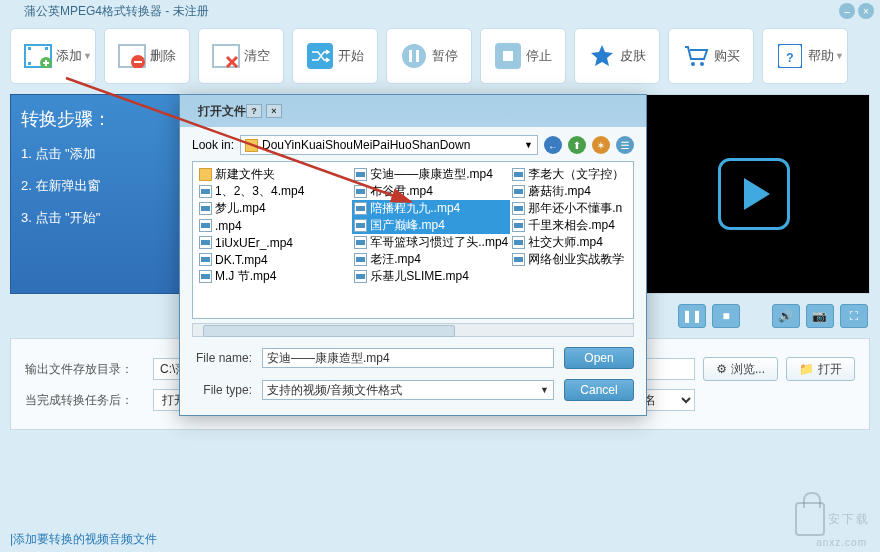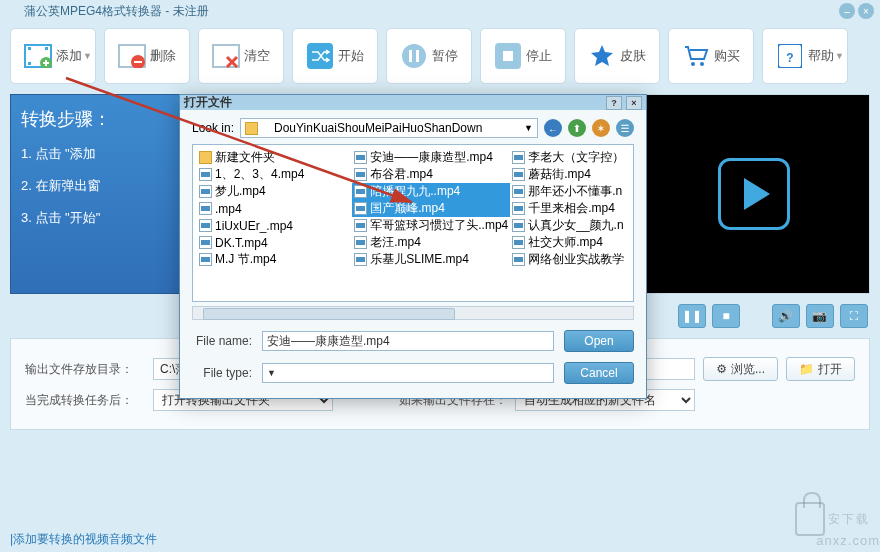--- a/index.html
+++ b/index.html
@@ -24,47 +24,47 @@
 .pcb{width:28px;height:24px;background:#78b8dc;border:1px solid #5a9dc5;border-radius:3px;display:flex;align-items:center;justify-content:center;color:#fff;font-size:12px}
 .bottom{margin:4px 10px;padding:10px 14px;background:#f7fbfe;border:1px solid #c7dbe8}
 .brow{display:flex;align-items:center;margin:8px 0;gap:8px}
 .brow label{color:#555;width:120px}
 .tin{height:22px;border:1px solid #b8cfdd;padding:0 6px;background:#fff;color:#333}
 .btn-s{height:24px;padding:0 12px;background:linear-gradient(#fff,#e9f2f8);border:1px solid #a8c5d6;border-radius:3px;display:inline-flex;align-items:center;gap:4px;color:#444}
 .sel{height:22px;border:1px solid #b8cfdd;background:#fff;padding:0 4px;color:#333}
 .status{position:absolute;bottom:4px;left:10px;color:#2a7ab8;font-size:12px}
 
 .dialog{position:absolute;left:179px;top:94px;width:468px;background:linear-gradient(#a9d0e8,#d8e9f3);border:1px solid #5a8fb5;box-shadow:0 4px 20px rgba(0,0,0,.3)}
-.dlg-tit{height:15px;display:flex;align-items:center;padding:0 4px;color:#333;font-weight:bold;justify-content:space-between}
+.dlg-tit{height:32px;display:flex;align-items:center;padding:0 18px;color:#333;font-weight:bold;}
 .dlg-tit .dx{display:flex;gap:4px}
 .dxb{width:16px;height:14px;background:#c8dce8;border:1px solid #88aac0;font-size:9px;display:flex;align-items:center;justify-content:center}
 .dlg-body{background:#f3f8fb;padding:8px 12px 14px}
 .lookrow{display:flex;align-items:center;gap:6px;margin-bottom:6px}
-.lookrow .look-in{flex:1;height:20px;background:#fff;border:1px solid #9cbbd0;display:flex;align-items:center;padding:0 4px;gap:16px}
+.lookrow .look-in{flex:1;height:20px;background:#fff;border:1px solid #9cbbd0;display:flex;align-items:center;padding:0 4px;gap:4px}
 .navic{width:18px;height:18px;border-radius:9px;display:flex;align-items:center;justify-content:center;color:#fff;font-size:10px}
 .filepane{height:158px;background:#fff;border:1px solid #9cbbd0;padding:4px;display:flex;overflow:hidden}
 .fcol{width:170px;display:flex;flex-direction:column}
 .fit{display:flex;align-items:center;gap:3px;height:17px;padding:0 2px;white-space:nowrap;overflow:hidden}
 .fit.sel-it{background:#3399dd;color:#fff}
 .fico{width:13px;height:13px;flex-shrink:0}
 .fico.fold{background:#f5c65a;border:1px solid #d4a030}
 .fico.mp4{background:#fff;border:1px solid #88aac0;position:relative}
 .fico.mp4::after{content:"";position:absolute;left:1px;top:3px;width:9px;height:5px;background:#4a90c0}
 .scroll{height:14px;background:#e8eef2;border:1px solid #c0d0dc;margin-top:4px;position:relative}
 .scroll::after{content:"";position:absolute;left:10px;top:1px;width:250px;height:10px;background:#cedfea;border:1px solid #aac2d2;border-radius:2px}
 .frow{display:flex;align-items:center;gap:10px;margin-top:10px}
 .frow label{width:60px;color:#444;text-align:right}
 .frow .inp{flex:1;height:20px;border:1px solid #9cbbd0;background:#fff;padding:0 4px;color:#333}
 .dbtn{width:70px;height:22px;background:linear-gradient(#6db4dd,#4a97c8);border:1px solid #3a7da8;border-radius:3px;color:#fff;display:flex;align-items:center;justify-content:center}
 
 .arrow{position:absolute;left:56px;top:70px;width:370px;height:140px;pointer-events:none;z-index:20}
 .watermark{position:absolute;right:10px;bottom:16px;font-size:28px;color:rgba(100,120,135,.35);letter-spacing:2px;display:flex;align-items:center;gap:3px}
 .watermark .lock{width:30px;height:34px;border:2px solid rgba(100,120,135,.35);border-radius:4px;position:relative}
 .watermark .lock::before{content:"";position:absolute;top:-12px;left:6px;width:14px;height:14px;border:2px solid rgba(100,120,135,.35);border-bottom:none;border-radius:8px 8px 0 0}
-.wm-sub{position:absolute;right:0;bottom:4px;font-size:13px;color:rgba(100,120,135,.35);letter-spacing:1px}
+.wm-sub{position:absolute;right:13px;bottom:4px;font-size:10px;color:rgba(100,120,135,.35);letter-spacing:1px}
 </style>
 </head>
 <body>
 
 <div class="titlebar">
   <span>蒲公英MPEG4格式转换器 - 未注册</span>
 </div>
 <div class="win-ctrl">
   <div class="wc">–</div>
   <div class="wc">×</div>
@@ -303,41 +303,38 @@
           <div class="fit">
             <span class="fico mp4"></span>
             <span>那年还小不懂事.n</span>
           </div>
           <div class="fit">
             <span class="fico mp4"></span>
             <span>千里来相会.mp4</span>
           </div>
           <div class="fit">
             <span class="fico mp4"></span>
-            <span>认真少女__颜九.n</span>
-          </div>
-          <div class="fit">
-            <span class="fico mp4"></span>
             <span>社交大师.mp4</span>
           </div>
           <div class="fit">
             <span class="fico mp4"></span>
             <span>网络创业实战教学</span>
           </div>
         </div>
     </div>
     <div class="scroll"></div>
     <div class="frow">
       <label>File name:</label>
       <input class="inp" value="安迪——康康造型.mp4" style="">
       <button class="dbtn">Open</button>
     </div>
     <div class="frow">
       <label>File type:</label>
       <div class="inp" style="display:flex;align-items:center;justify-content:space-between">
+        <span>支持的视频/音频文件格式</span>
         <span style="font-size:9px">▼</span>
       </div>
       <button class="dbtn">Cancel</button>
     </div>
   </div>
 </div>
 
 <svg class="arrow">
   <defs>
       <marker id="ah" markerWidth="10" markerHeight="10" refX="8" refY="3" orient="auto">

